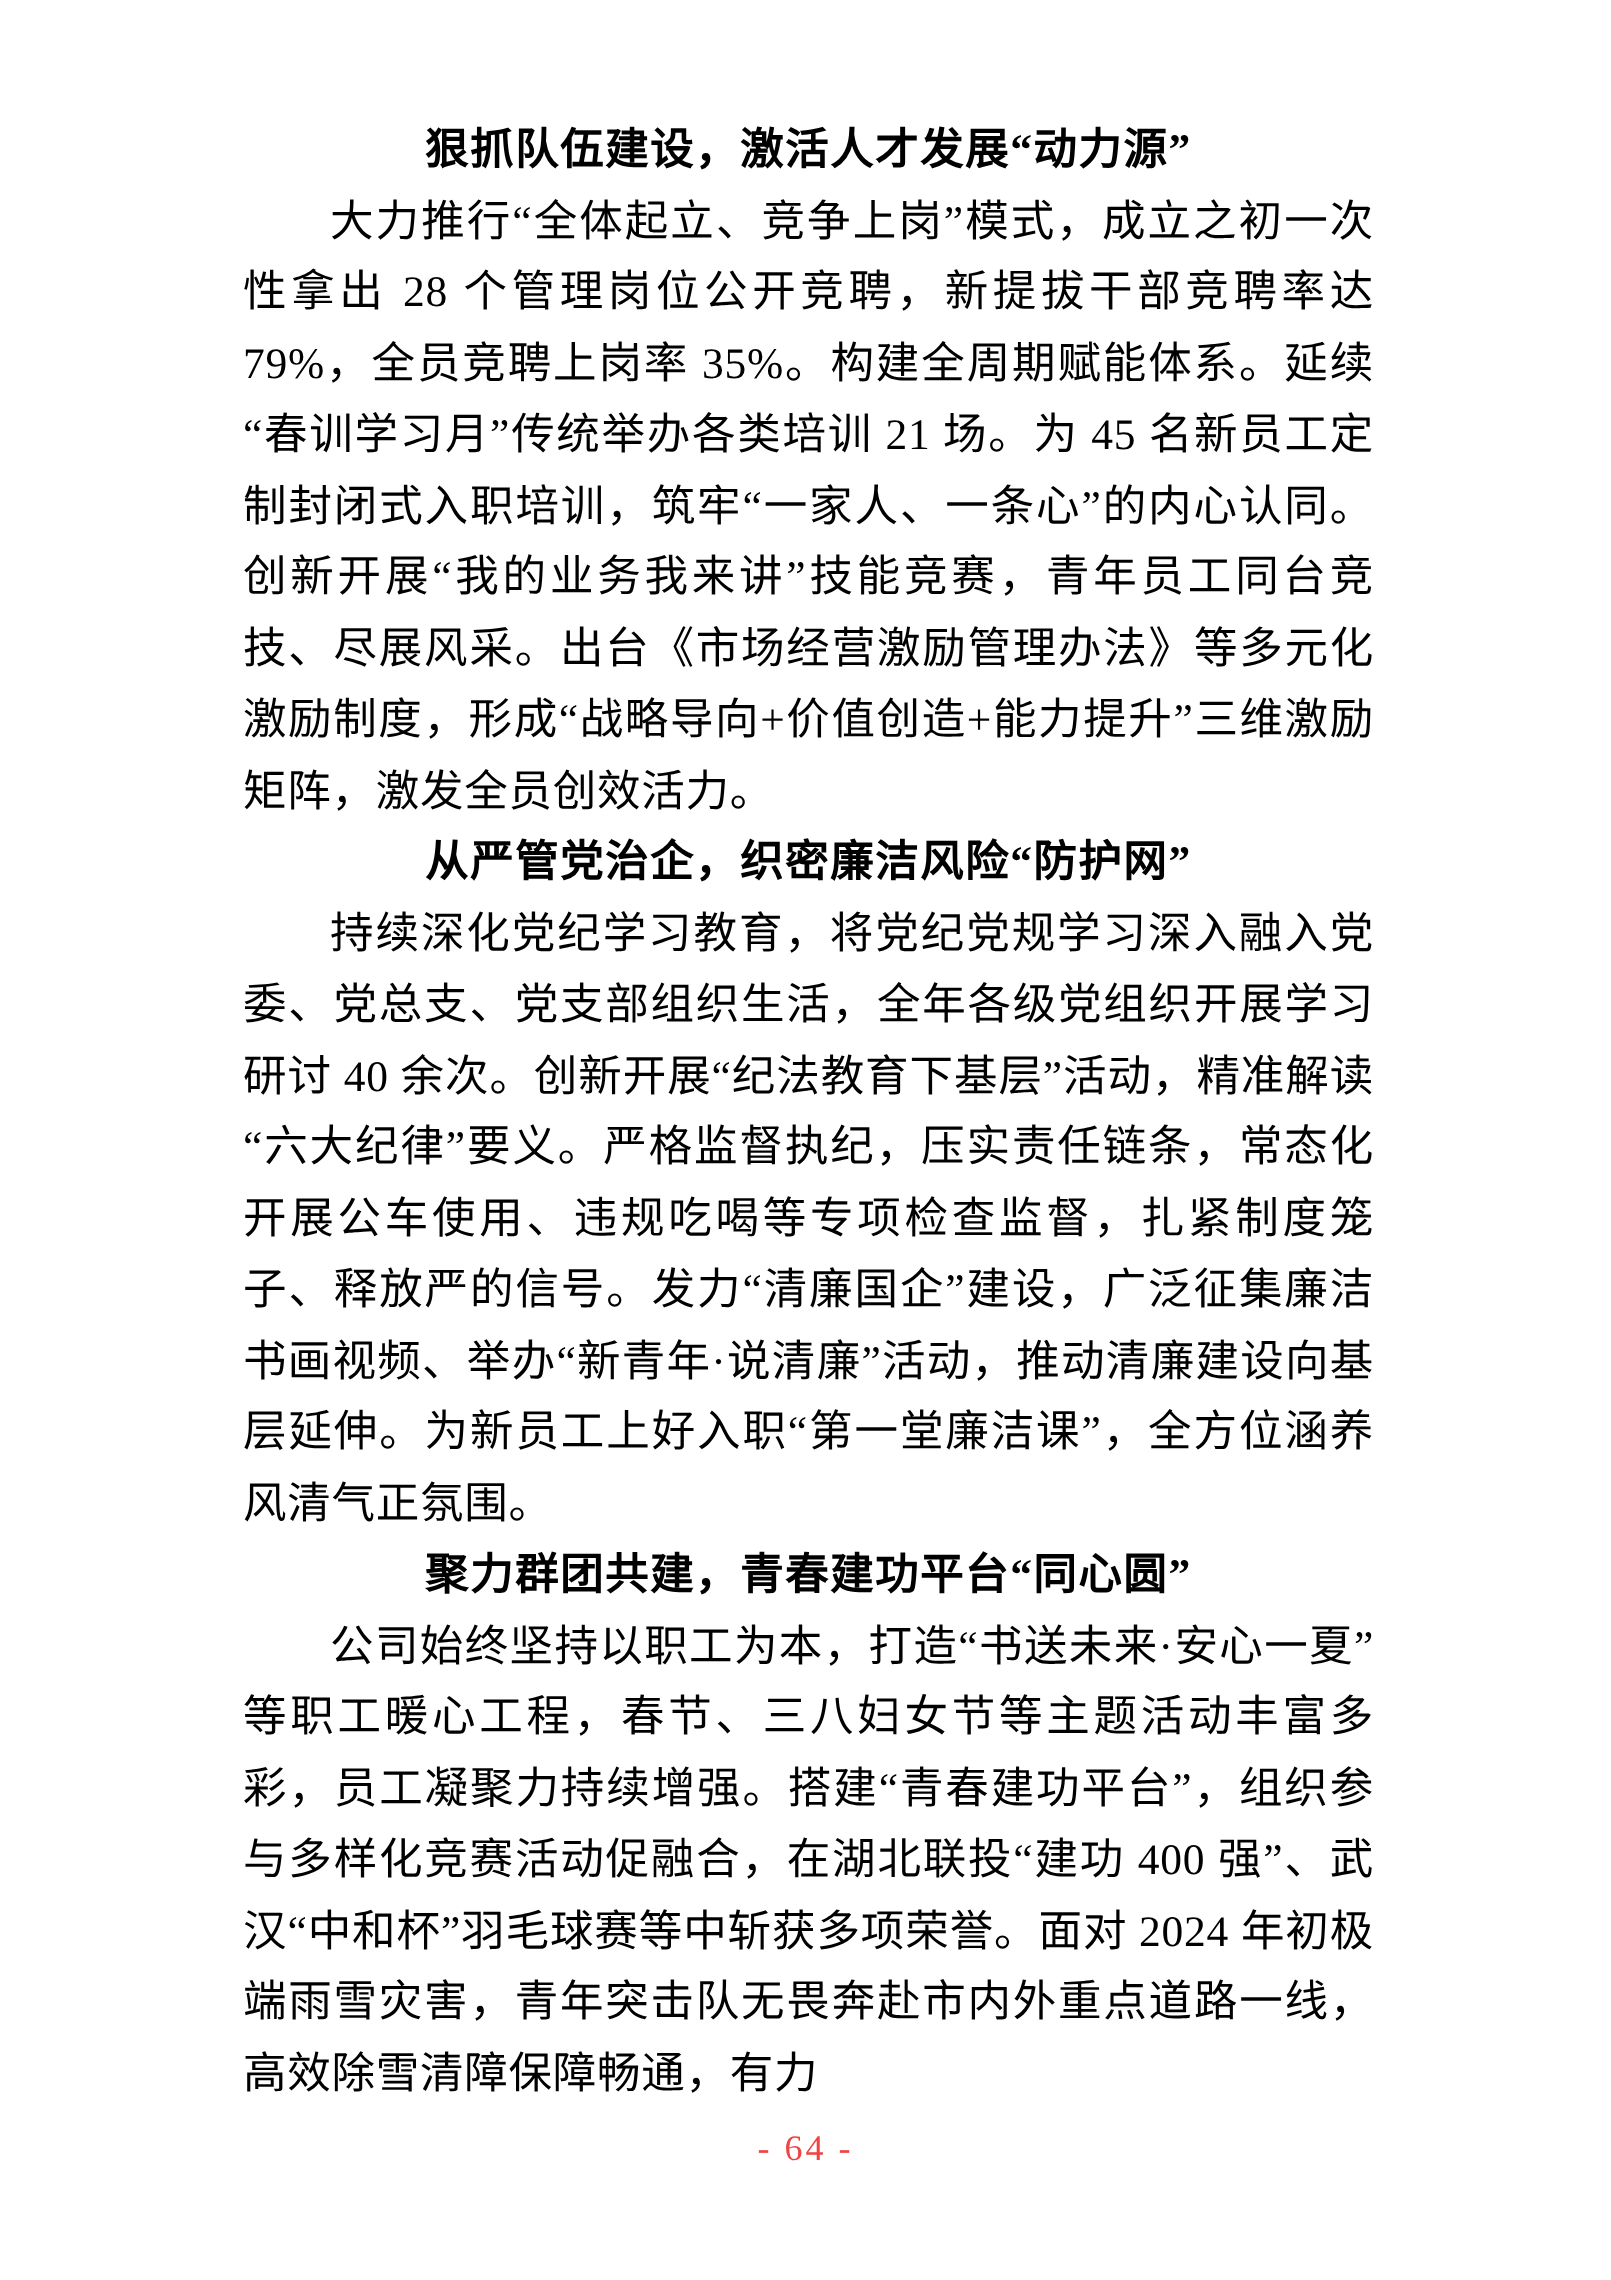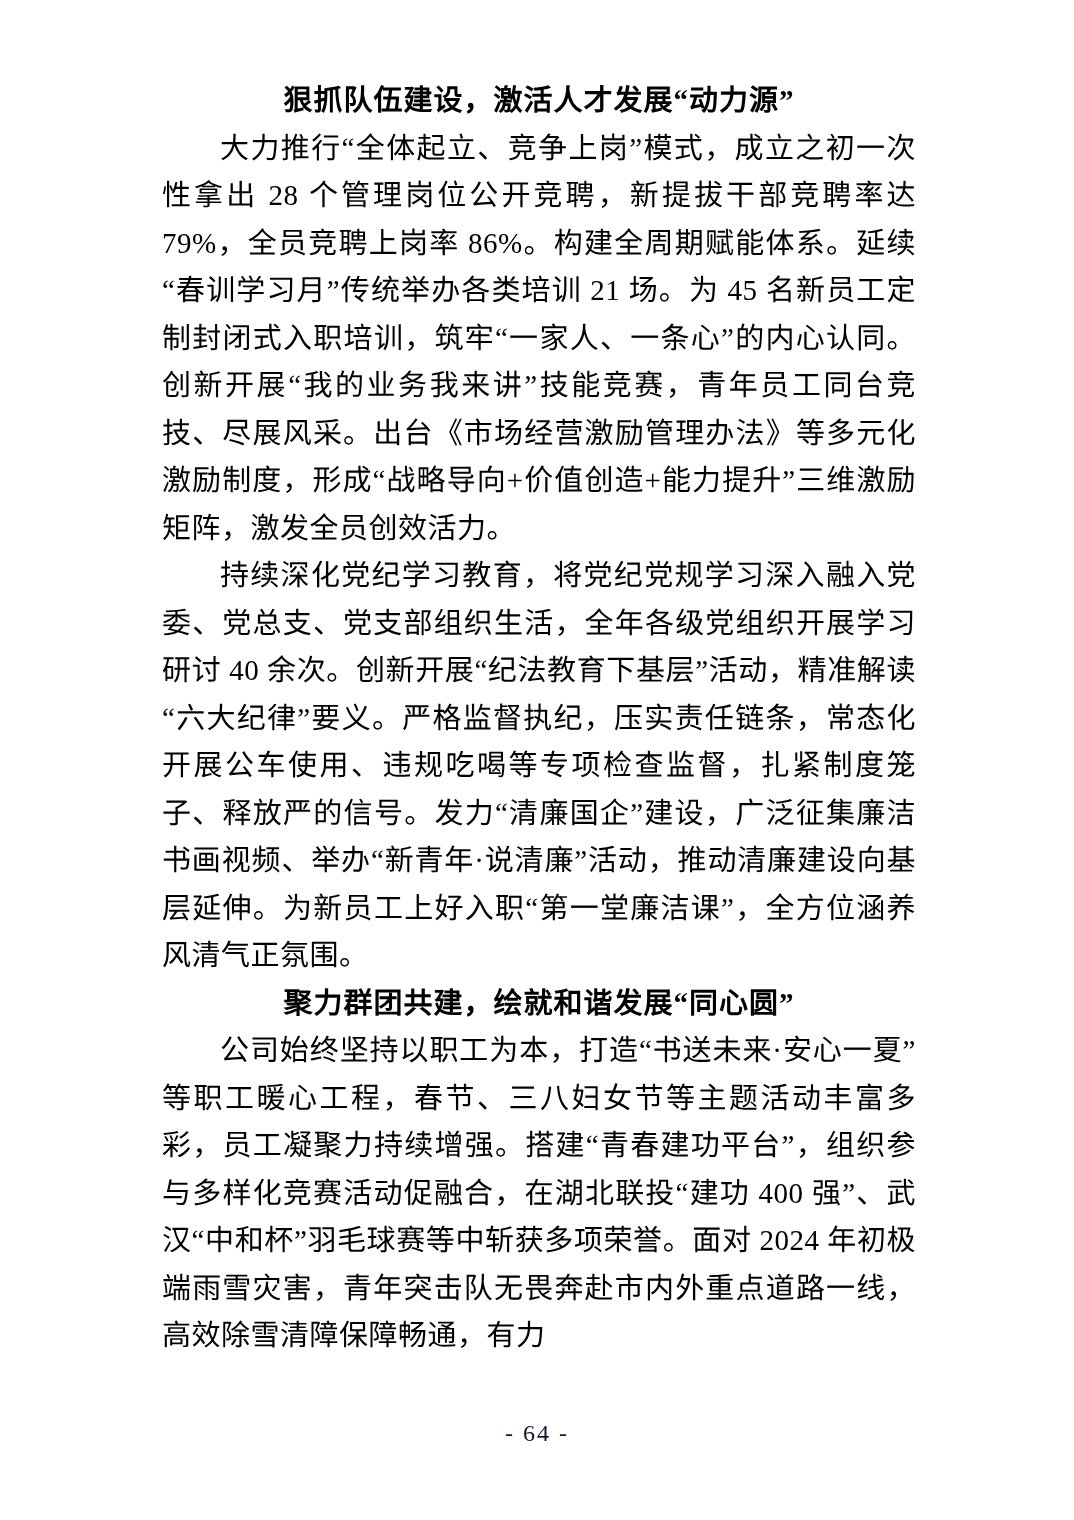--- a/index.html
+++ b/index.html
@@ -37,34 +37,35 @@
   }
   .page-number {
     position: absolute;
     left: 0;
     right: 0;
     bottom: 72px;
     text-align: center;
     font-size: 24px;
     line-height: 1.2;
     letter-spacing: 2px;
-    color: #0f172a;
+    color: #ef4444;
   }
 </style>
 </head>
 <body>
 
 <div class="page">
 
   <h2 class="sec-heading">狠抓队伍建设，激活人才发展“动力源”</h2>
 
-  <p class="body-para">大力推行“全体起立、竞争上岗”模式，成立之初一次性拿出 28 个管理岗位公开竞聘，新提拔干部竞聘率达 79%，全员竞聘上岗率 86%。构建全周期赋能体系。延续“春训学习月”传统举办各类培训 21 场。为 45 名新员工定制封闭式入职培训，筑牢“一家人、一条心”的内心认同。创新开展“我的业务我来讲”技能竞赛，青年员工同台竞技、尽展风采。出台《市场经营激励管理办法》等多元化激励制度，形成“战略导向+价值创造+能力提升”三维激励矩阵，激发全员创效活力。</p>
+  <p class="body-para">大力推行“全体起立、竞争上岗”模式，成立之初一次性拿出 28 个管理岗位公开竞聘，新提拔干部竞聘率达 79%，全员竞聘上岗率 35%。构建全周期赋能体系。延续“春训学习月”传统举办各类培训 21 场。为 45 名新员工定制封闭式入职培训，筑牢“一家人、一条心”的内心认同。创新开展“我的业务我来讲”技能竞赛，青年员工同台竞技、尽展风采。出台《市场经营激励管理办法》等多元化激励制度，形成“战略导向+价值创造+能力提升”三维激励矩阵，激发全员创效活力。</p>
 
+  <h2 class="sec-heading">从严管党治企，织密廉洁风险“防护网”</h2>
 
   <p class="body-para">持续深化党纪学习教育，将党纪党规学习深入融入党委、党总支、党支部组织生活，全年各级党组织开展学习研讨 40 余次。创新开展“纪法教育下基层”活动，精准解读“六大纪律”要义。严格监督执纪，压实责任链条，常态化开展公车使用、违规吃喝等专项检查监督，扎紧制度笼子、释放严的信号。发力“清廉国企”建设，广泛征集廉洁书画视频、举办“新青年·说清廉”活动，推动清廉建设向基层延伸。为新员工上好入职“第一堂廉洁课”，全方位涵养风清气正氛围。</p>
 
-  <h2 class="sec-heading">聚力群团共建，绘就和谐发展“同心圆”</h2>
+  <h2 class="sec-heading">聚力群团共建，青春建功平台“同心圆”</h2>
 
   <p class="body-para">公司始终坚持以职工为本，打造“书送未来·安心一夏”等职工暖心工程，春节、三八妇女节等主题活动丰富多彩，员工凝聚力持续增强。搭建“青春建功平台”，组织参与多样化竞赛活动促融合，在湖北联投“建功 400 强”、武汉“中和杯”羽毛球赛等中斩获多项荣誉。面对 2024 年初极端雨雪灾害，青年突击队无畏奔赴市内外重点道路一线，高效除雪清障保障畅通，有力</p>
 
   <div class="page-number">- 64 -</div>
 
 </div>
 
 </body></html>

